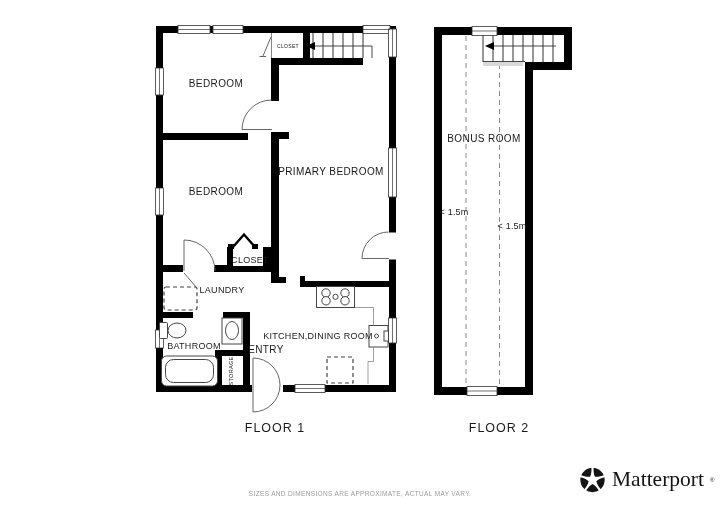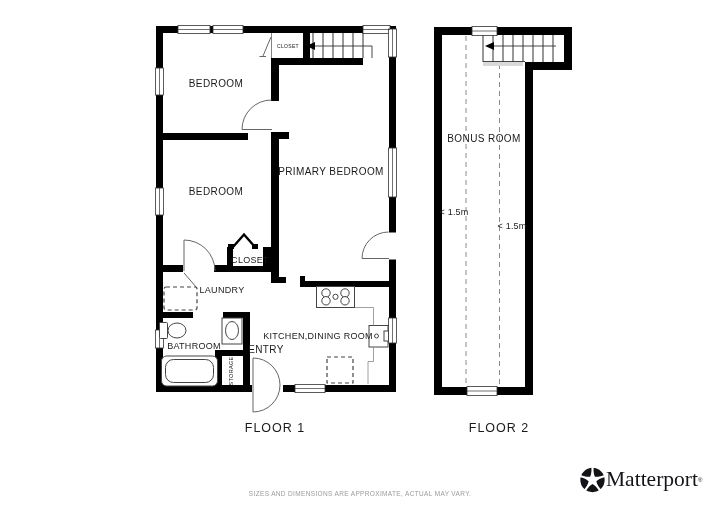--- a/index.html
+++ b/index.html
@@ -6,21 +6,21 @@
   .canvas{position:relative;width:720px;height:508px;background:#ffffff;overflow:hidden;
           font-family:"Liberation Sans", sans-serif;}
   svg text{font-family:"Liberation Sans", sans-serif;fill:#1a1a1a;}
   .room-label{font-size:10px;letter-spacing:0.4px;}
   .room-label-sm{font-size:9px;letter-spacing:0.3px;}
   .room-label-xs{font-size:5px;letter-spacing:0.3px;}
   .caption{font-size:12.5px;letter-spacing:1px;}
   .note{font-size:9px;letter-spacing:0.2px;}
   .disclaimer{position:absolute;left:0;right:0;top:490px;text-align:center;
               font-size:6.5px;letter-spacing:0.35px;color:#9b9b9b;}
-  .brand{position:absolute;left:579px;top:465px;display:flex;align-items:center;}
+  .brand{position:absolute;left:579px;top:465px;display:flex;align-items:center;gap:6px;}
   .brand-text{font-family:"Liberation Serif", serif;font-size:21.5px;color:#131318;line-height:1;}
   .brand-mark{font-size:6px;color:#131318;vertical-align:10px;font-family:"Liberation Sans",sans-serif;}
 </style>
 </head>
 <body>
 
 <div class="canvas">
 
 <svg width="720" height="508" viewBox="0 0 720 508">
 

